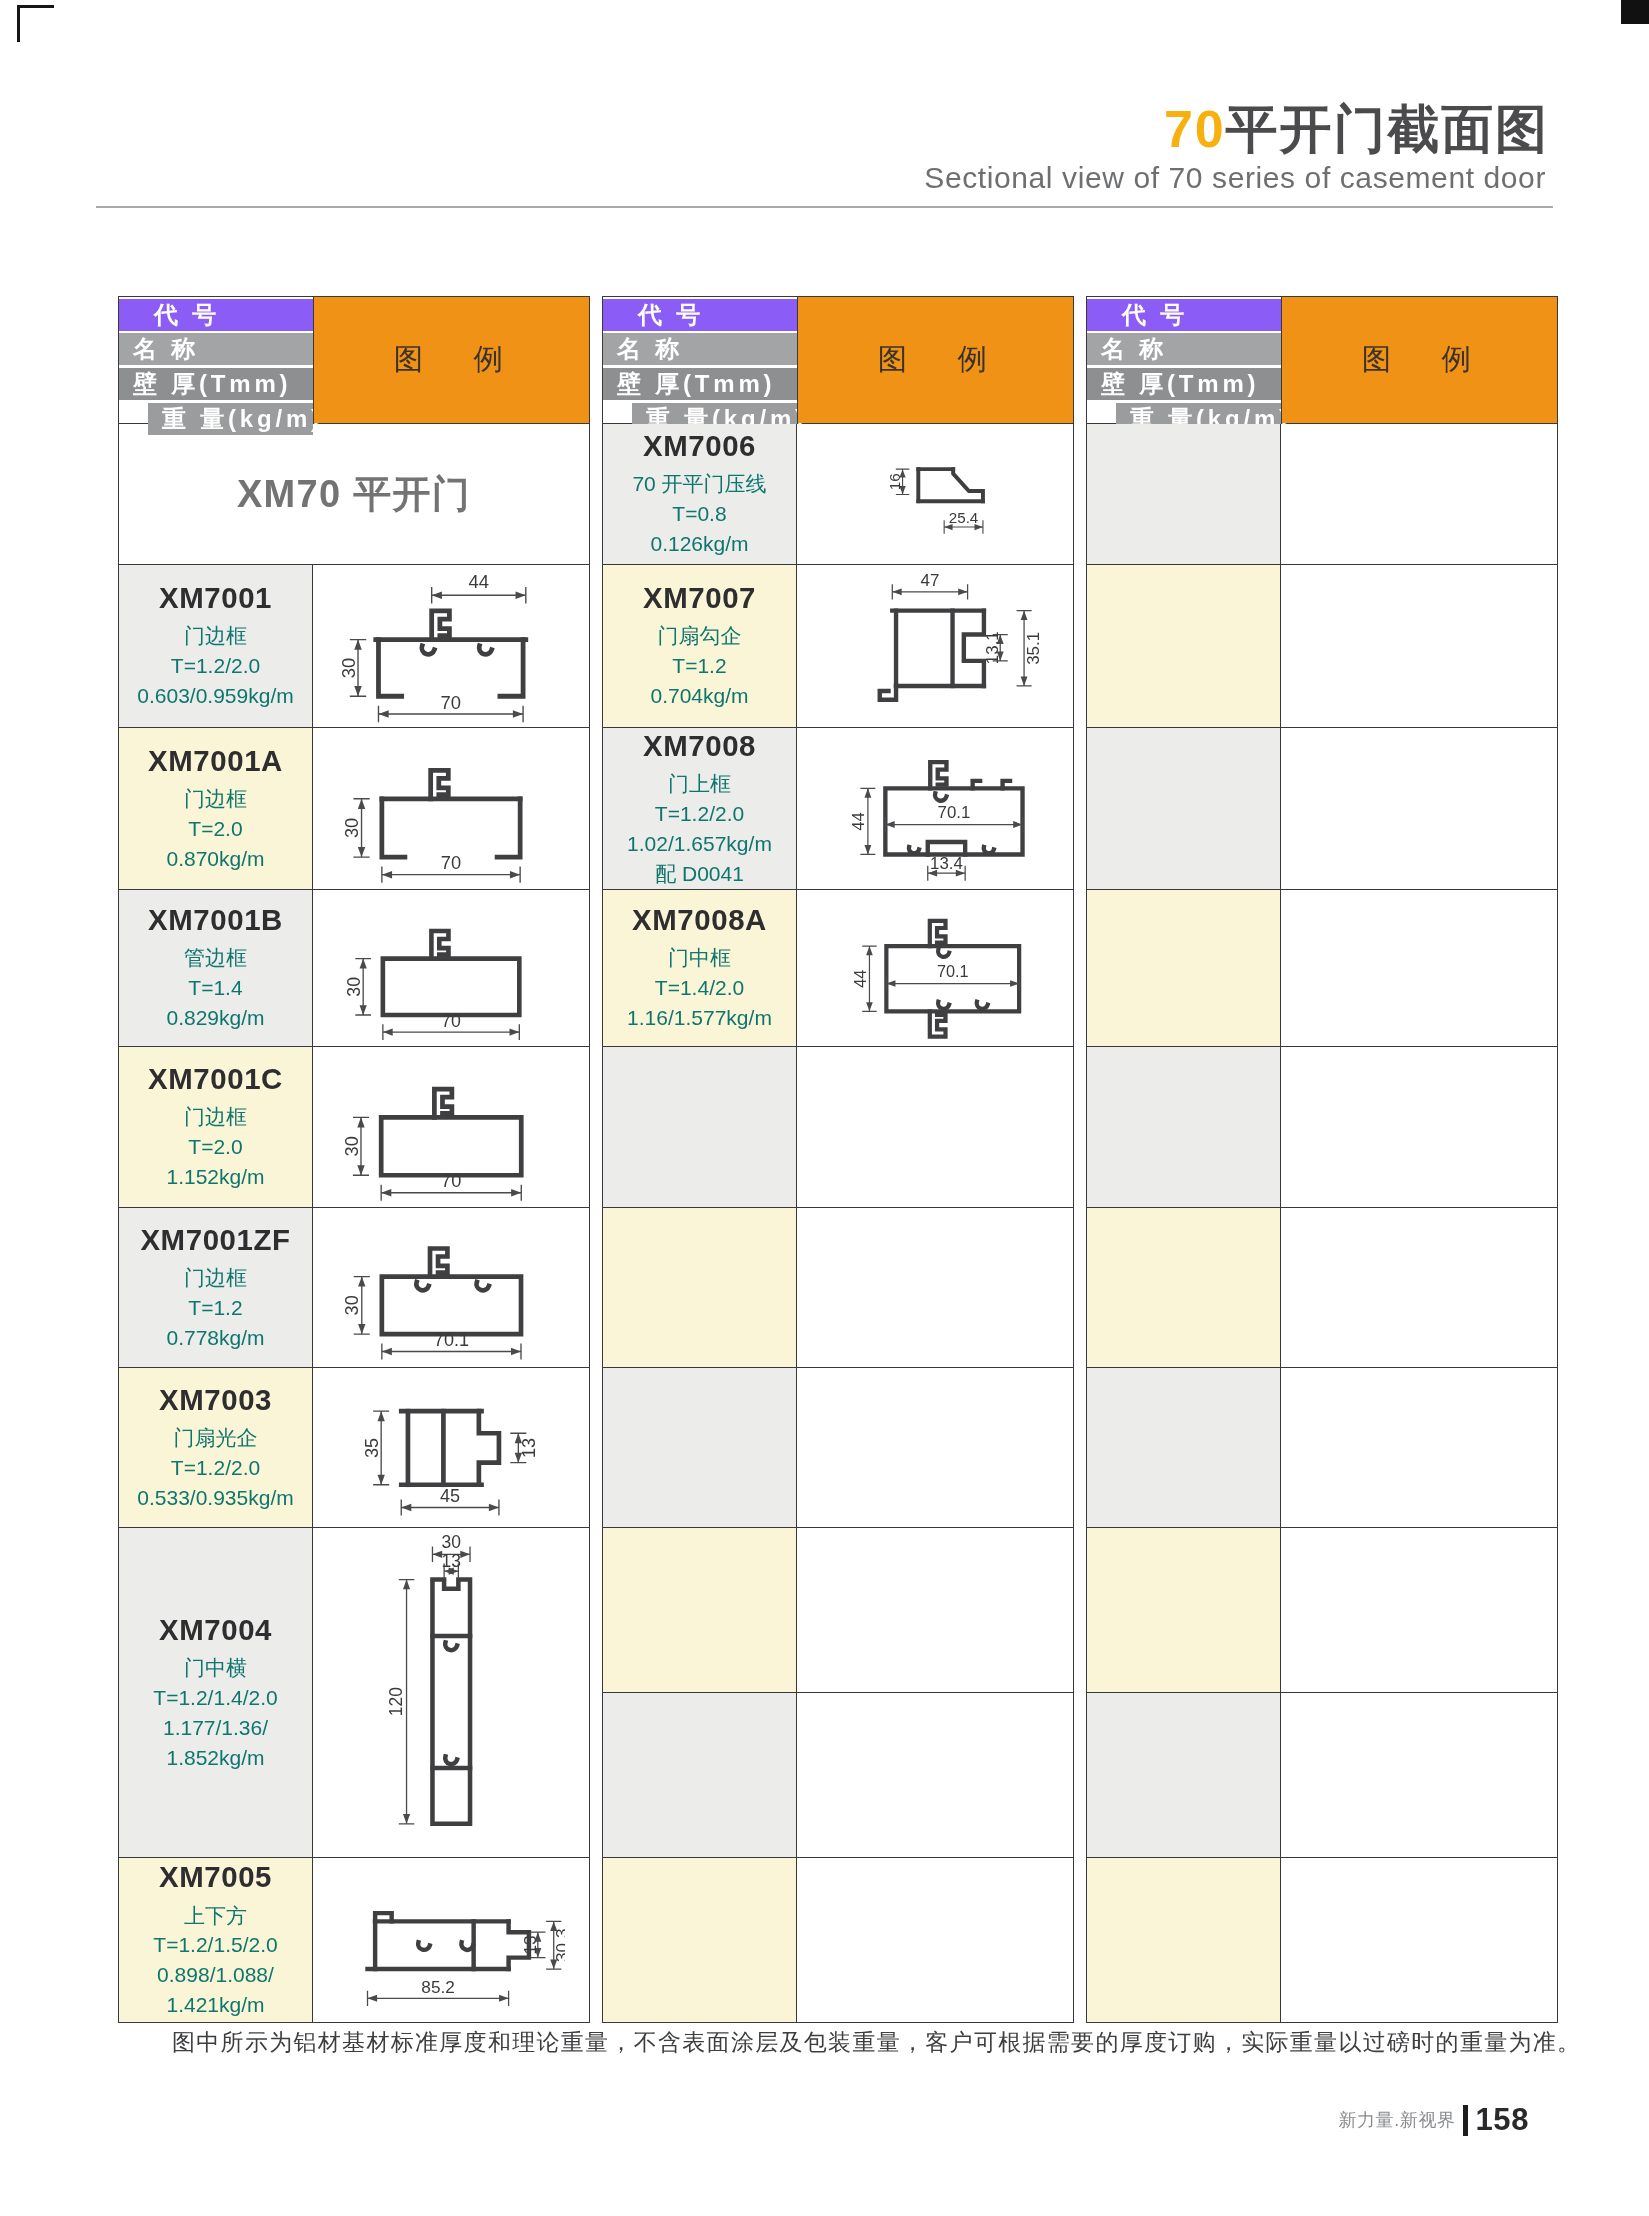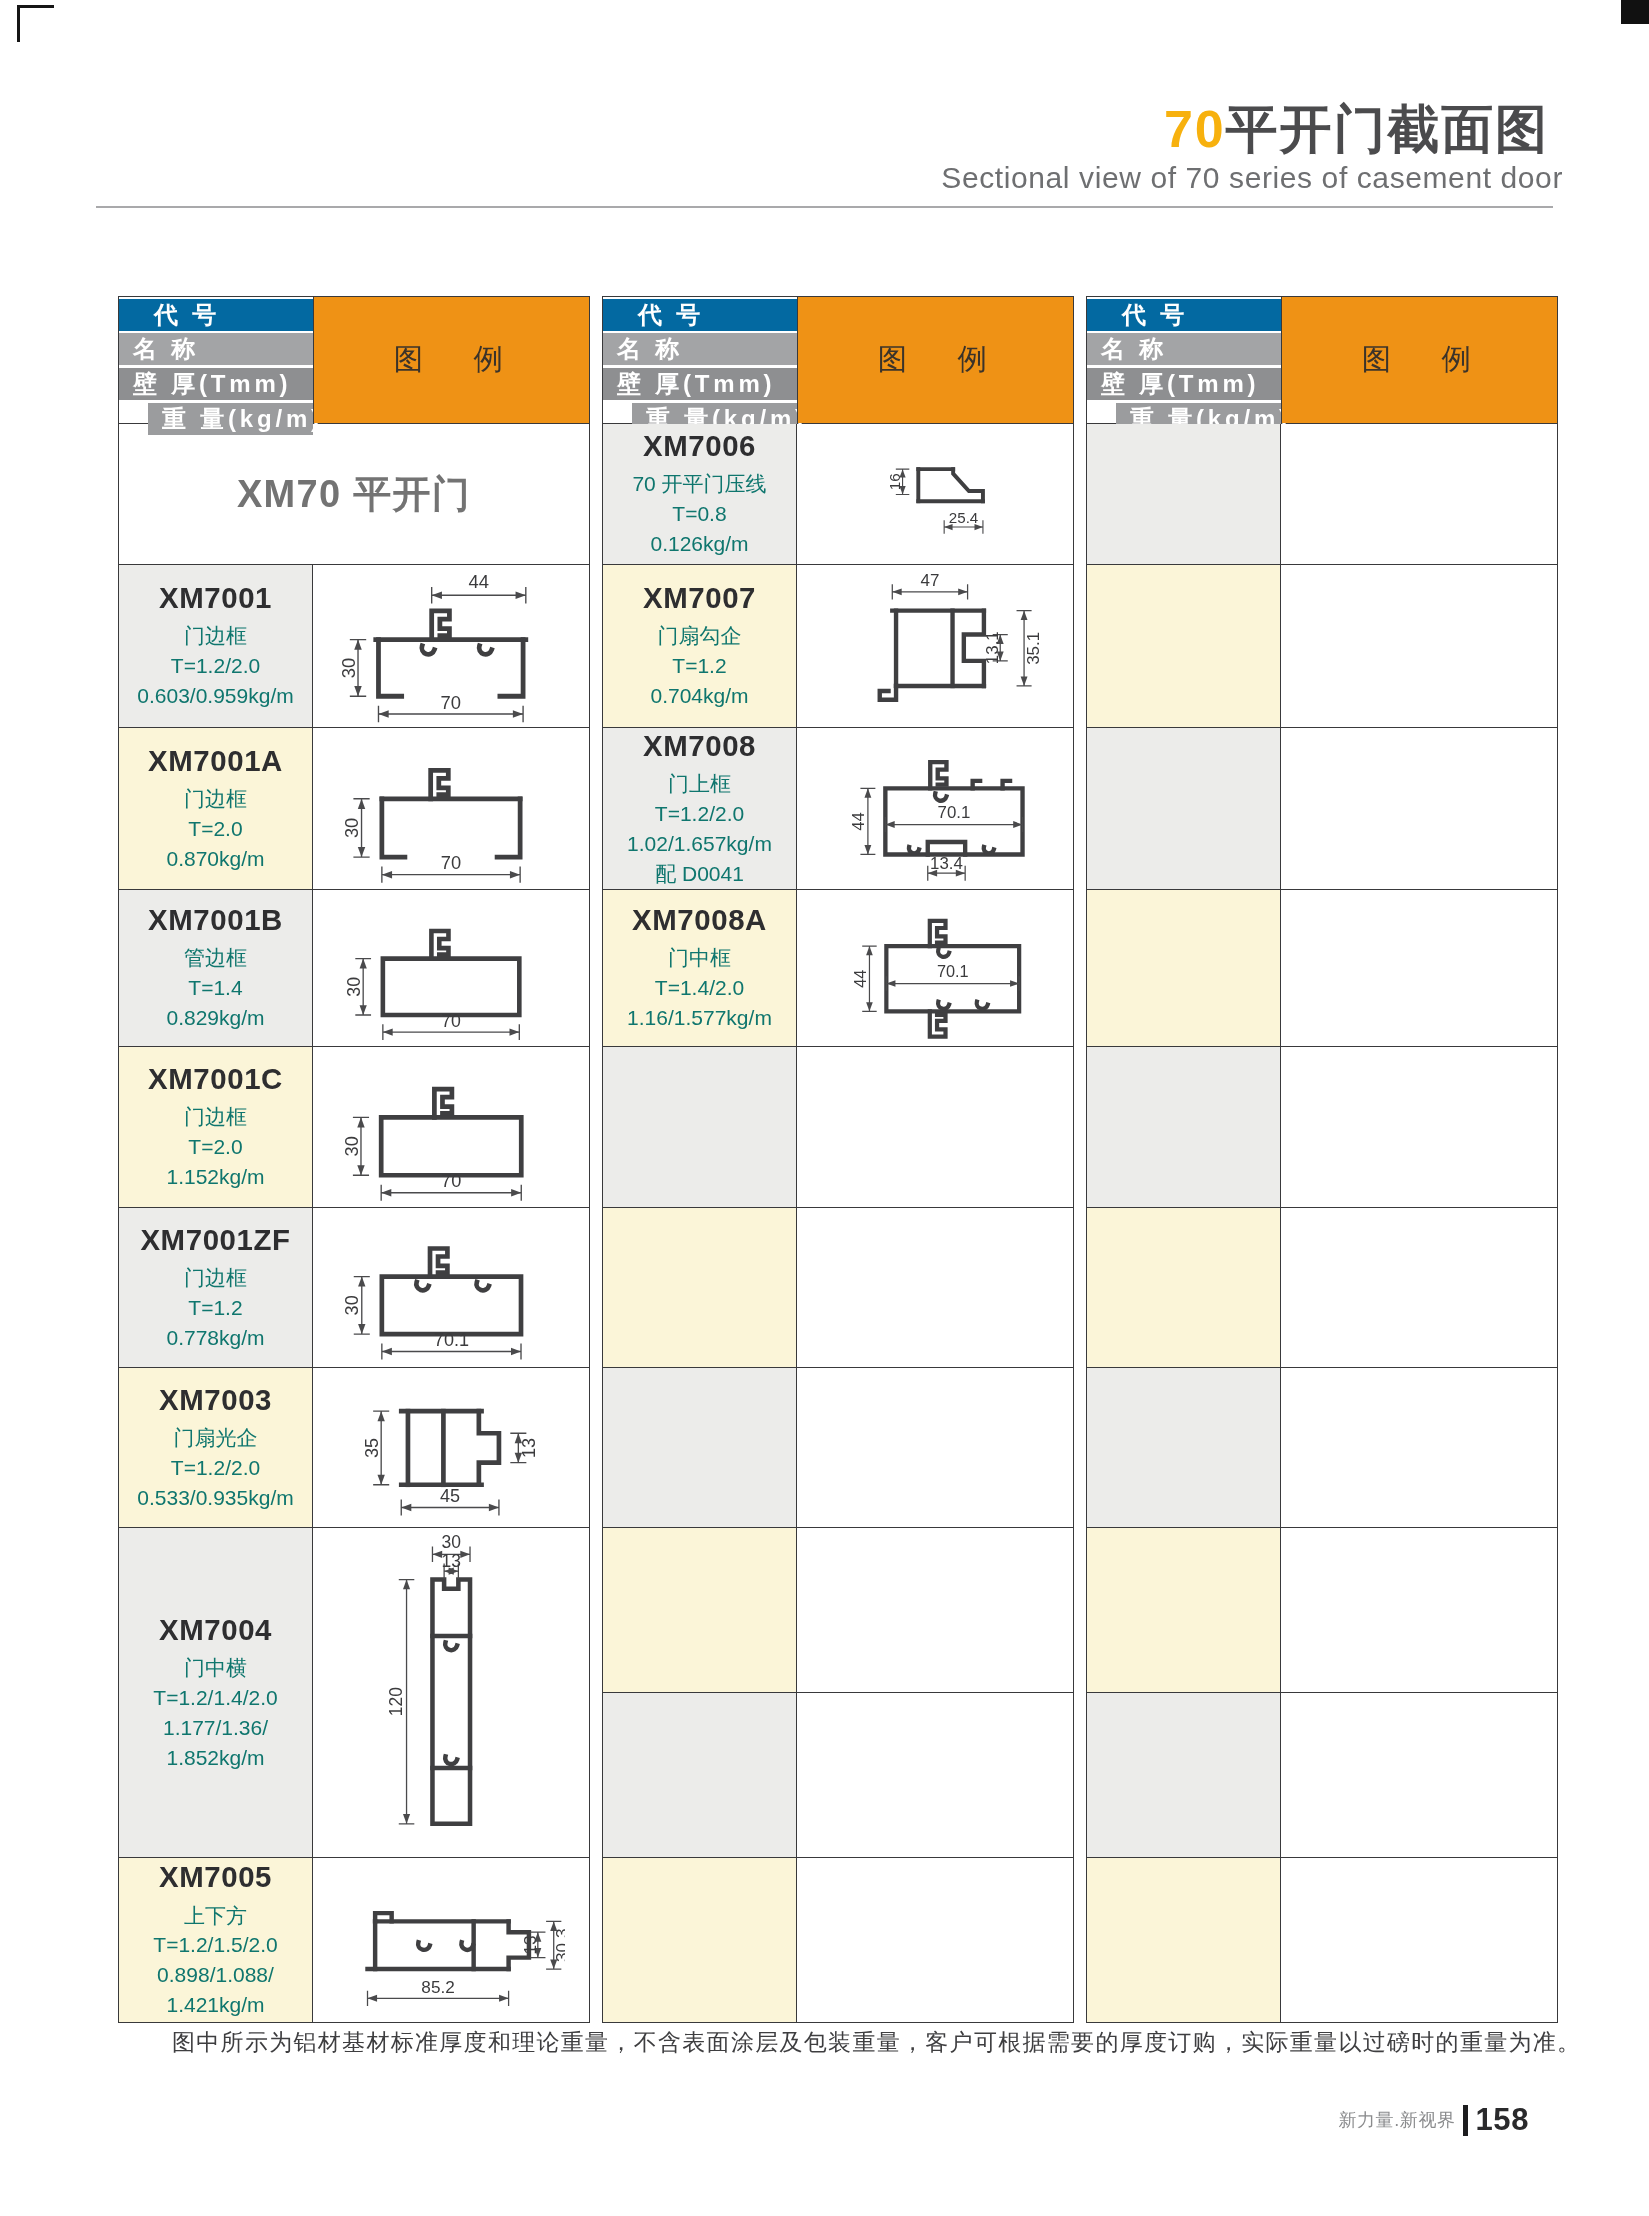--- a/index.html
+++ b/index.html
@@ -7,29 +7,29 @@
   .page{position:absolute;inset:0;background:#fff;overflow:hidden;}
 
   
   .crop-tl-h{position:absolute;left:16.6px;top:5.1px;width:37px;height:3.2px;background:#161616;}
   .crop-tl-v{position:absolute;left:16.6px;top:5.1px;width:3.2px;height:37px;background:#161616;}
   .crop-tr{position:absolute;right:0;top:0;width:28px;height:24px;background:#111;}
 
   
   .title-cn{position:absolute;top:95px;right:100px;font-size:52px;font-weight:bold;color:#4b4b4d;letter-spacing:1.9px;white-space:nowrap;}
   .title-cn .accent{color:#F7B10E;}
-  .title-en{position:absolute;top:161px;right:86px;font-size:30px;color:#6e6f71;letter-spacing:0.6px;white-space:nowrap;}
+  .title-en{position:absolute;top:161px;right:103px;font-size:30px;color:#6e6f71;letter-spacing:0.6px;white-space:nowrap;}
   .rule{position:absolute;top:206px;left:96px;right:96px;height:1.9px;background:#a9a9ab;}
 
   
   .ptable{position:absolute;top:296px;width:472px;border:1.9px solid #39393b;background:#fff;box-sizing:border-box;}
   .hdr{display:flex;height:126px;box-sizing:border-box;}
   .hdr-left{width:194px;display:flex;flex-direction:column;gap:2.6px;padding:1.9px 0;background:#fff;box-sizing:border-box;}
   .hdr-row{flex:1;display:flex;align-items:center;padding-left:14px;color:#ffffff;font-weight:bold;font-size:24px;letter-spacing:3.8px;white-space:nowrap;}
-  .hdr-g0{background:#0369a1;padding-left:35px;} .hdr-g1{background:#A3A4A6;} .hdr-g2{background:#8E8F91;} .hdr-g3{background:#9B9C9E;margin-left:29px;}
+  .hdr-g0{background:#8b5cf6;padding-left:35px;} .hdr-g1{background:#A3A4A6;} .hdr-g2{background:#8E8F91;} .hdr-g3{background:#9B9C9E;margin-left:29px;}
   .hdr-legend{flex:1;background:#EF9215;border-left:1.9px solid #39393b;display:flex;align-items:center;justify-content:center;
               font-size:29.4px;font-weight:normal;color:#3b332a;letter-spacing:6.4px;word-spacing:29.4px;}
 
   .row{display:flex;border-top:1.9px solid #39393b;box-sizing:border-box;}
   .banner{width:100%;display:flex;align-items:center;justify-content:center;font-size:38px;font-weight:bold;color:#737373;letter-spacing:1.3px;}
   .cell-l{width:194px;box-sizing:border-box;border-right:1.9px solid #39393b;display:flex;flex-direction:column;align-items:center;justify-content:center;text-align:center;padding:5.1px 3.8px;}
   .cell-d{flex:1;display:flex;align-items:center;justify-content:center;background:#fff;overflow:hidden;}
   .tone-gray{background:#ECECEA;} .tone-cream{background:#FBF5D8;}
   .code{font-size:29.4px;font-weight:bold;color:#2e2e30;margin-bottom:6.4px;letter-spacing:0.6px;}
   .ln{font-size:21px;color:#0f766e;line-height:1.42;}

